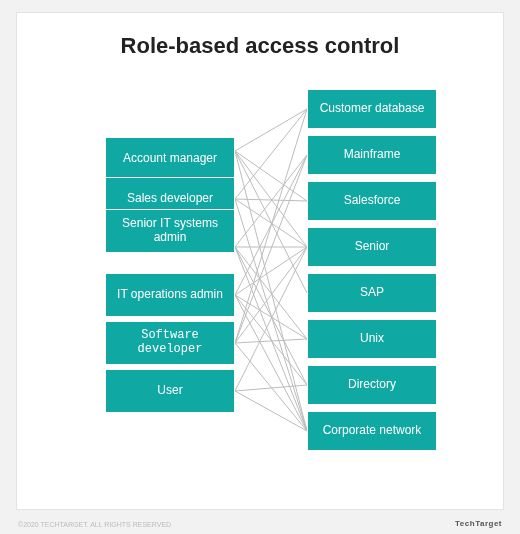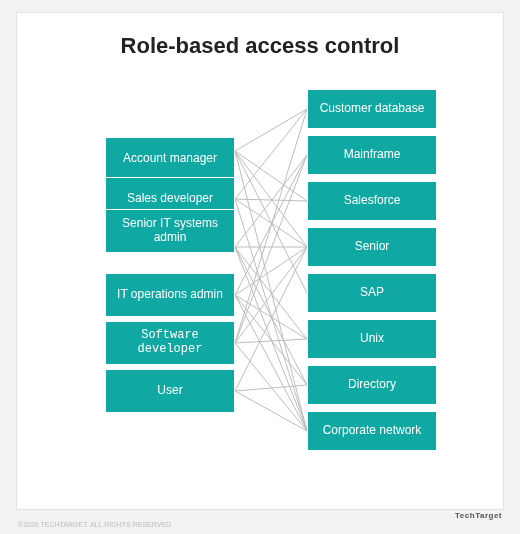--- a/index.html
+++ b/index.html
@@ -54,21 +54,21 @@
     align-items: center;
     justify-content: center;
     text-align: center;
     padding: 0 6px;
     box-sizing: border-box;
     border: 1px solid #ffffff;
   }
   .footer {
     position: absolute;
     right: 18px;
-    bottom: 14px;
+    bottom: 6px;
     font-size: 8px;
     letter-spacing: 0.5px;
     color: #888;
   }
   .footer b { font-weight: 700; color: #555; }
   .copyright {
     position: absolute;
     left: 18px;
     bottom: 6px;
     font-size: 7px;

